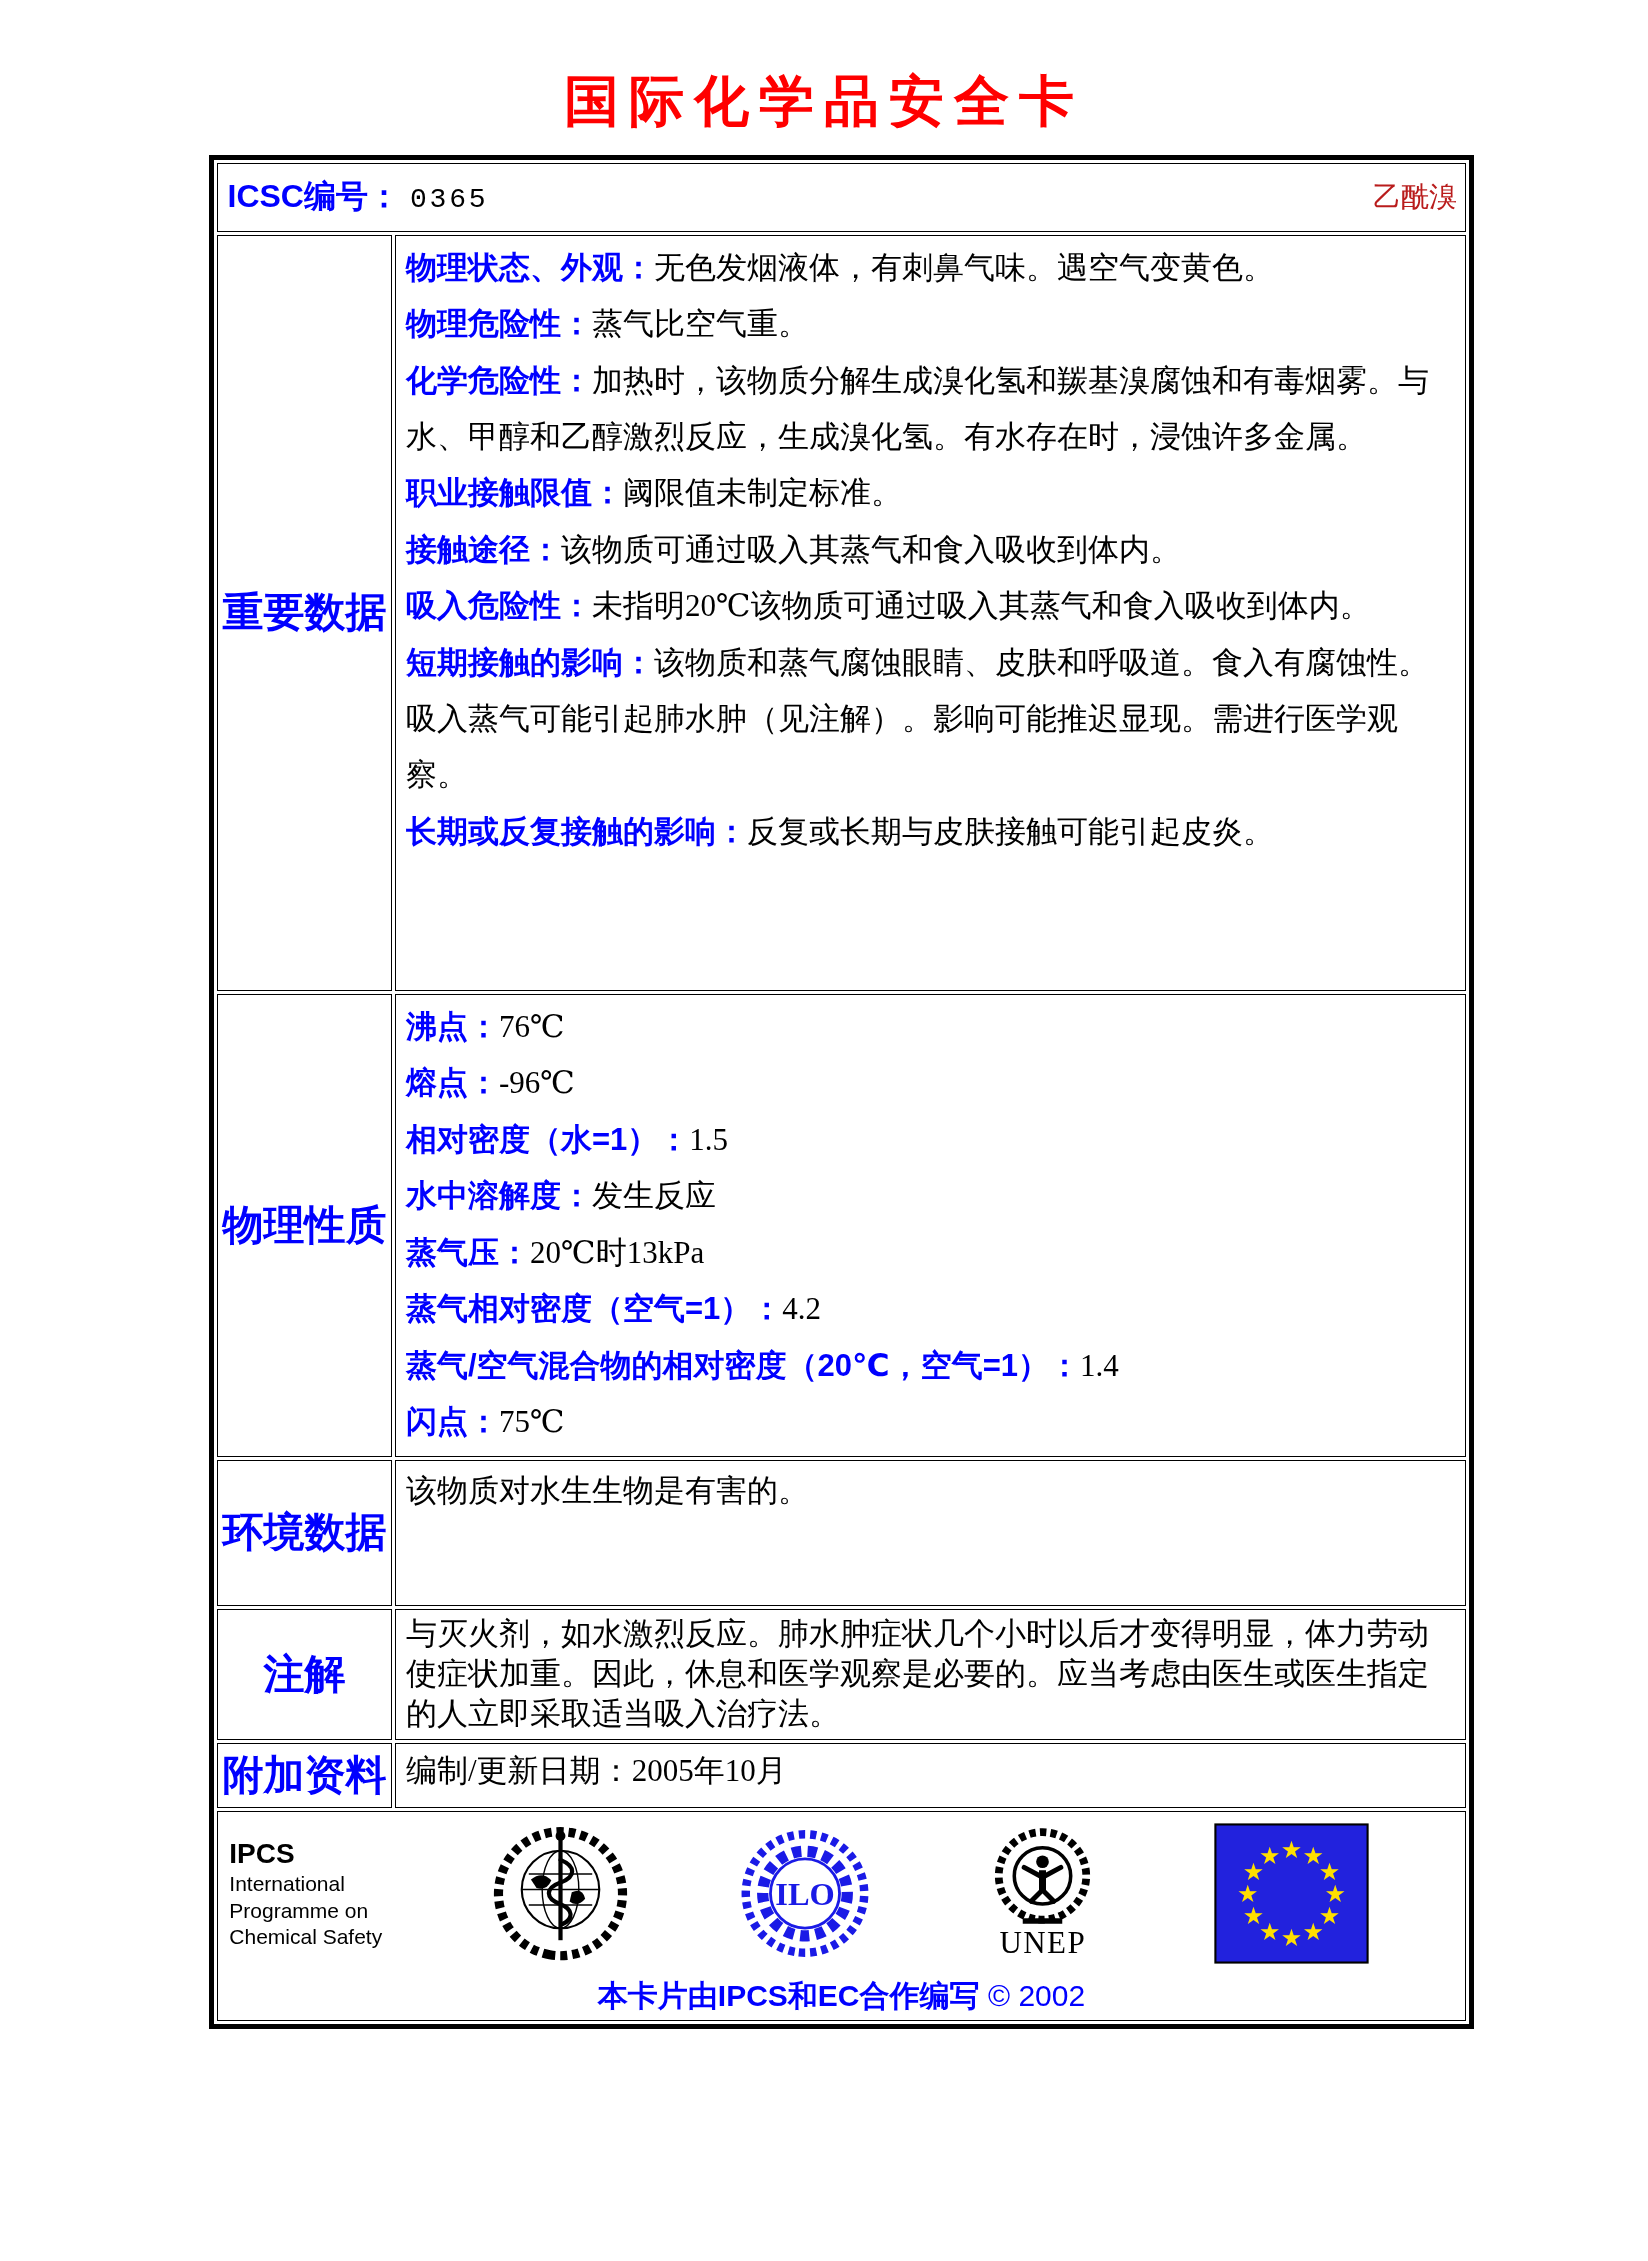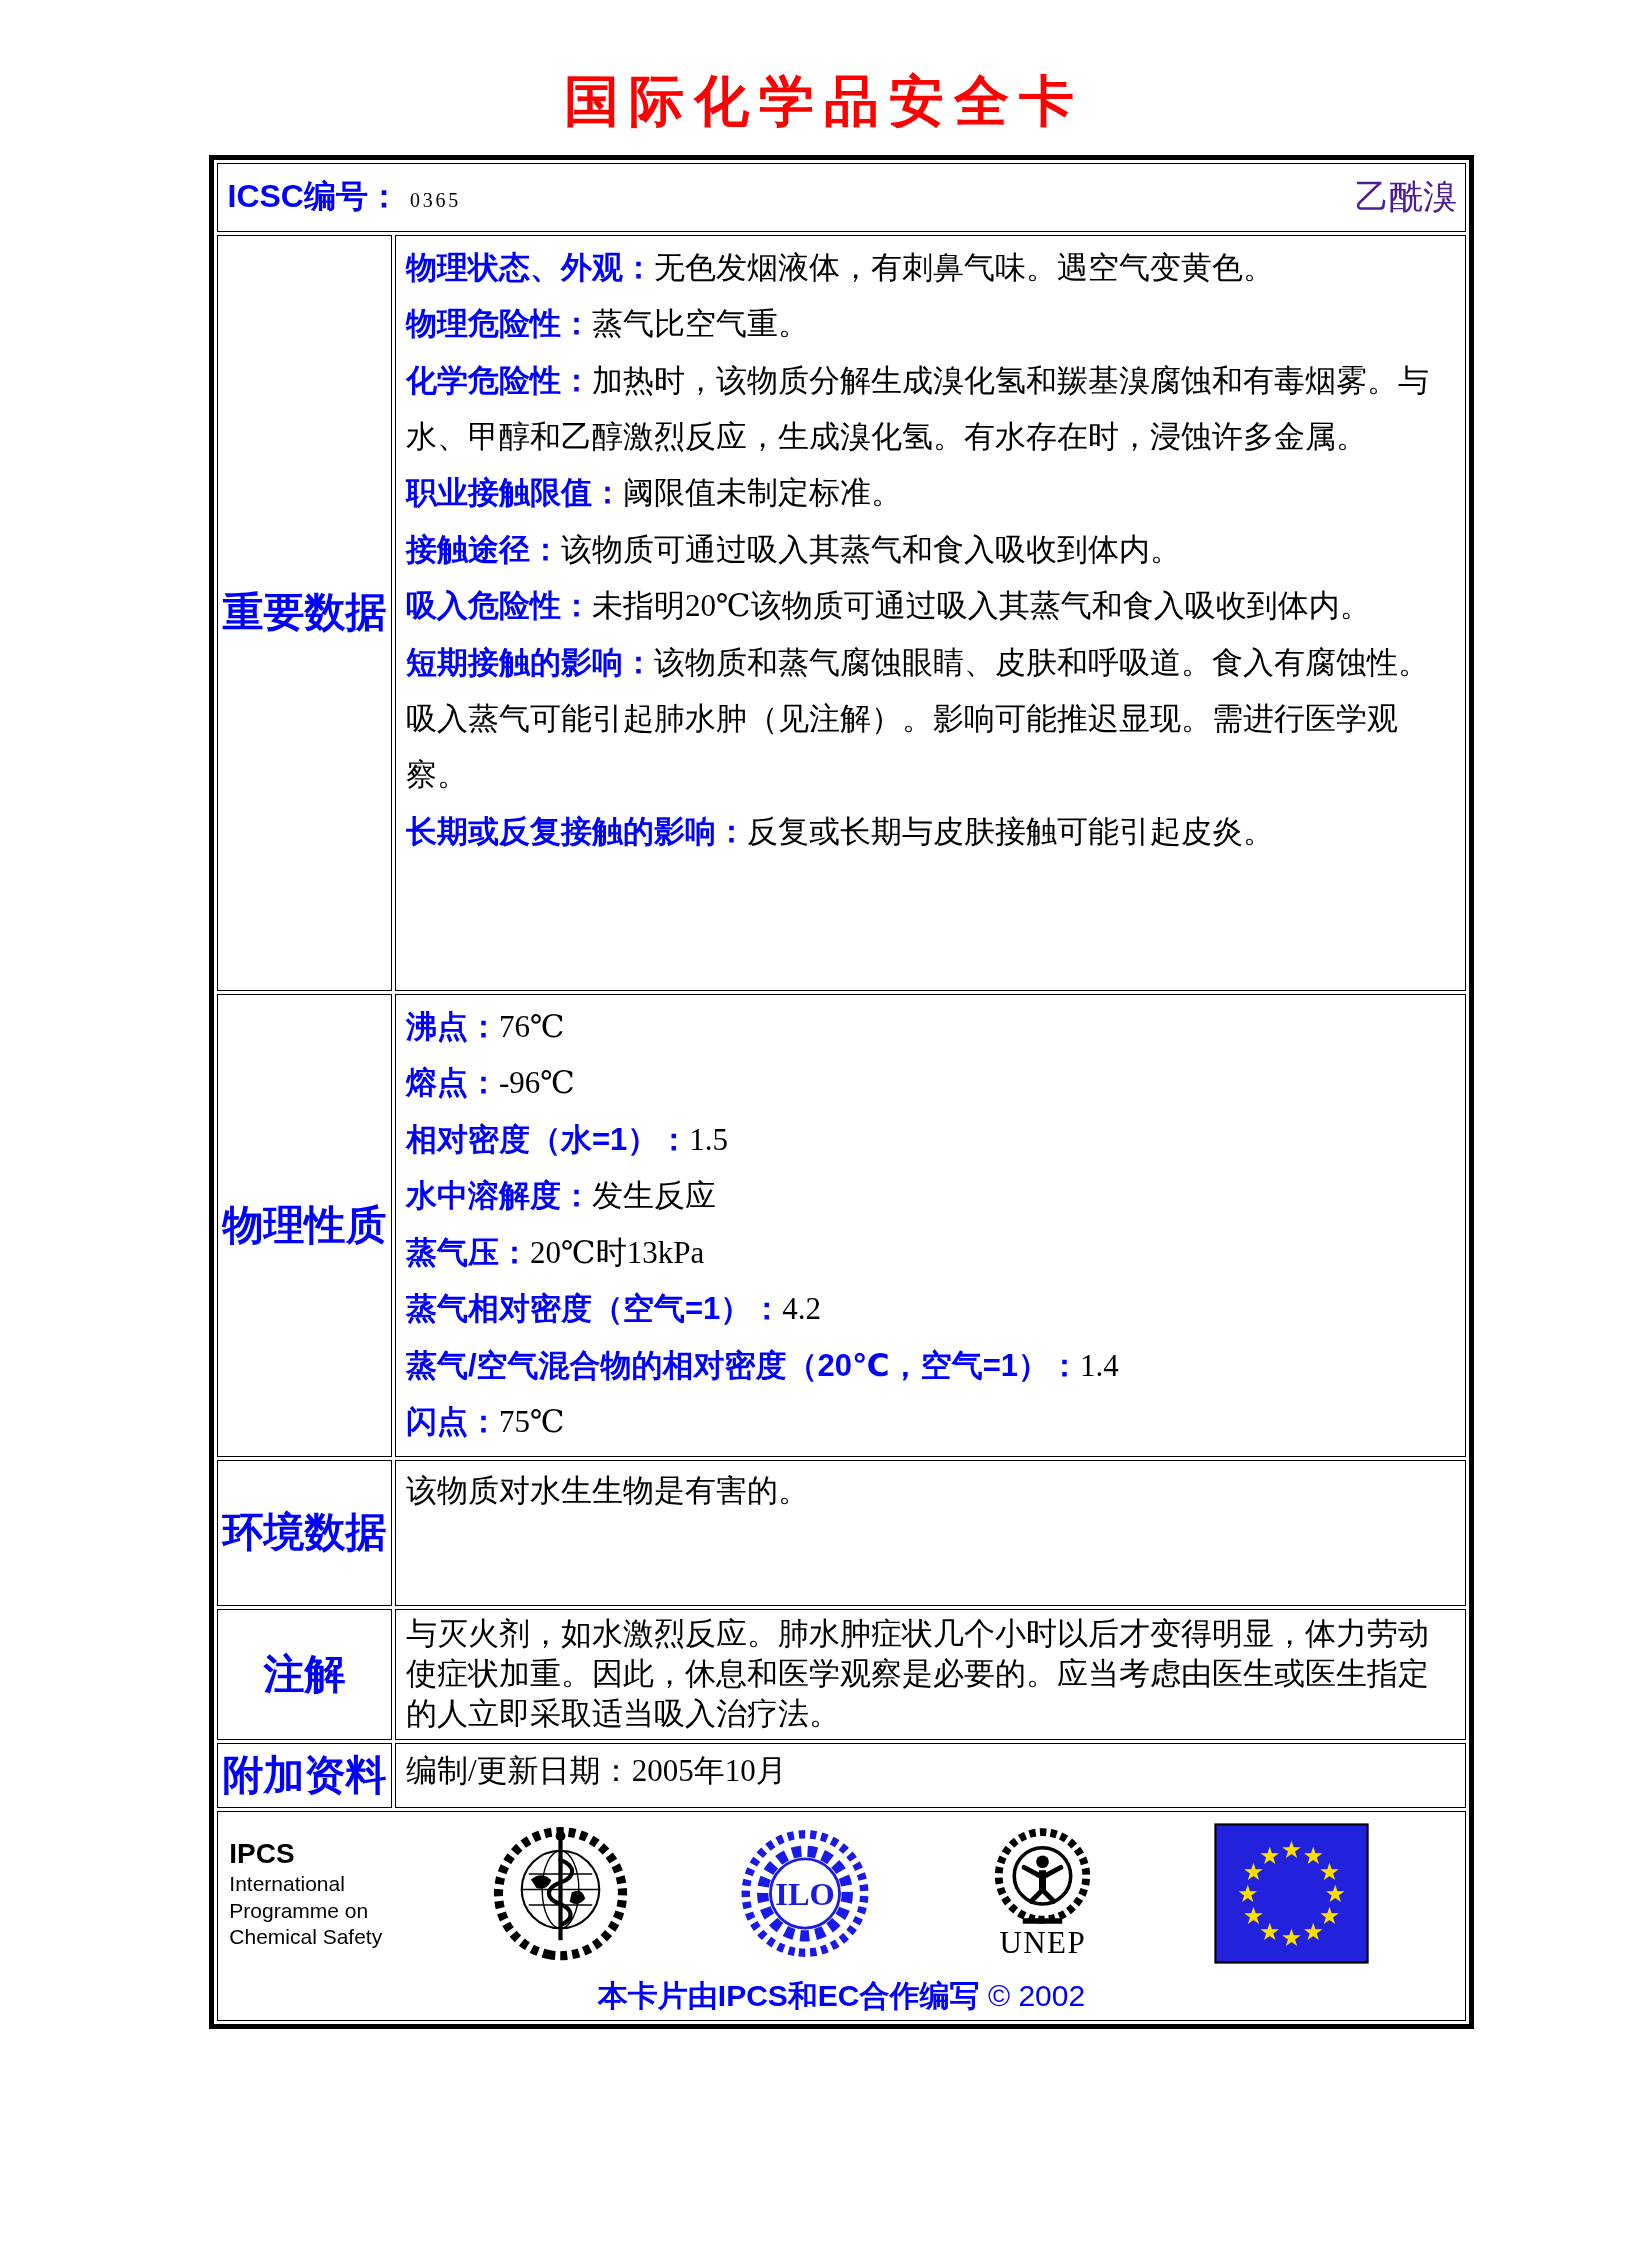--- a/index.html
+++ b/index.html
@@ -48,22 +48,22 @@
     align-items:center;
     height:65px;
     padding:0 7px 0 8.5px;
     font-size:32px;
   }
   .blab{
     color:#0000ff;
     font-weight:bold;
     font-family:"Liberation Sans","DejaVu Sans",sans-serif;
   }
-  .num{color:#000;font-size:20px;padding-left:10px;letter-spacing:2.8px;}
-  .chem{color:#4c1d95;font-size:34px;}
+  .num{color:#000;font-size:28px;padding-left:10px;letter-spacing:2.8px;font-family:Liberation Mono, monospace;}
+  .chem{color:#b91c1c;font-size:28px;}
   td.content{padding:4.2px 14px 4.2px 10px;font-size:31px;}
   td.imp{height:746px;line-height:1.82;}
   td.phys{height:453px;line-height:1.82;}
   td.env{height:135px;line-height:1.7;}
   td.notes{height:118px;line-height:1.3;}
   td.add{height:55px;line-height:1.5;}
   td.content p{margin:0;}
   td.logos-cell{height:185px;padding:7px 11.3px 2.8px 11.3px;}
   .logos-row{
     display:flex;

